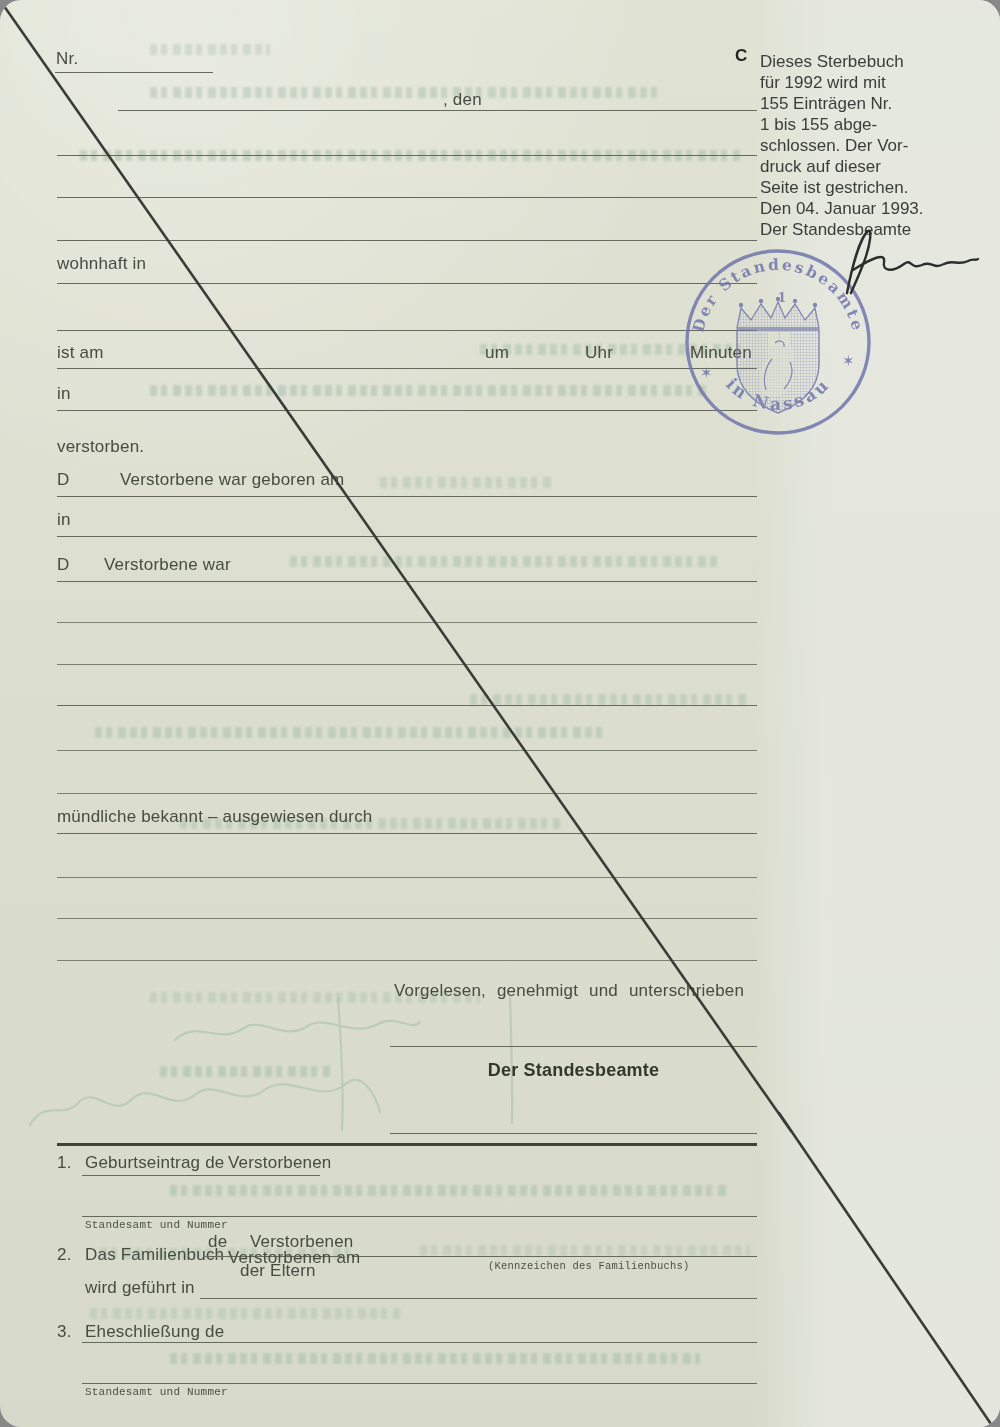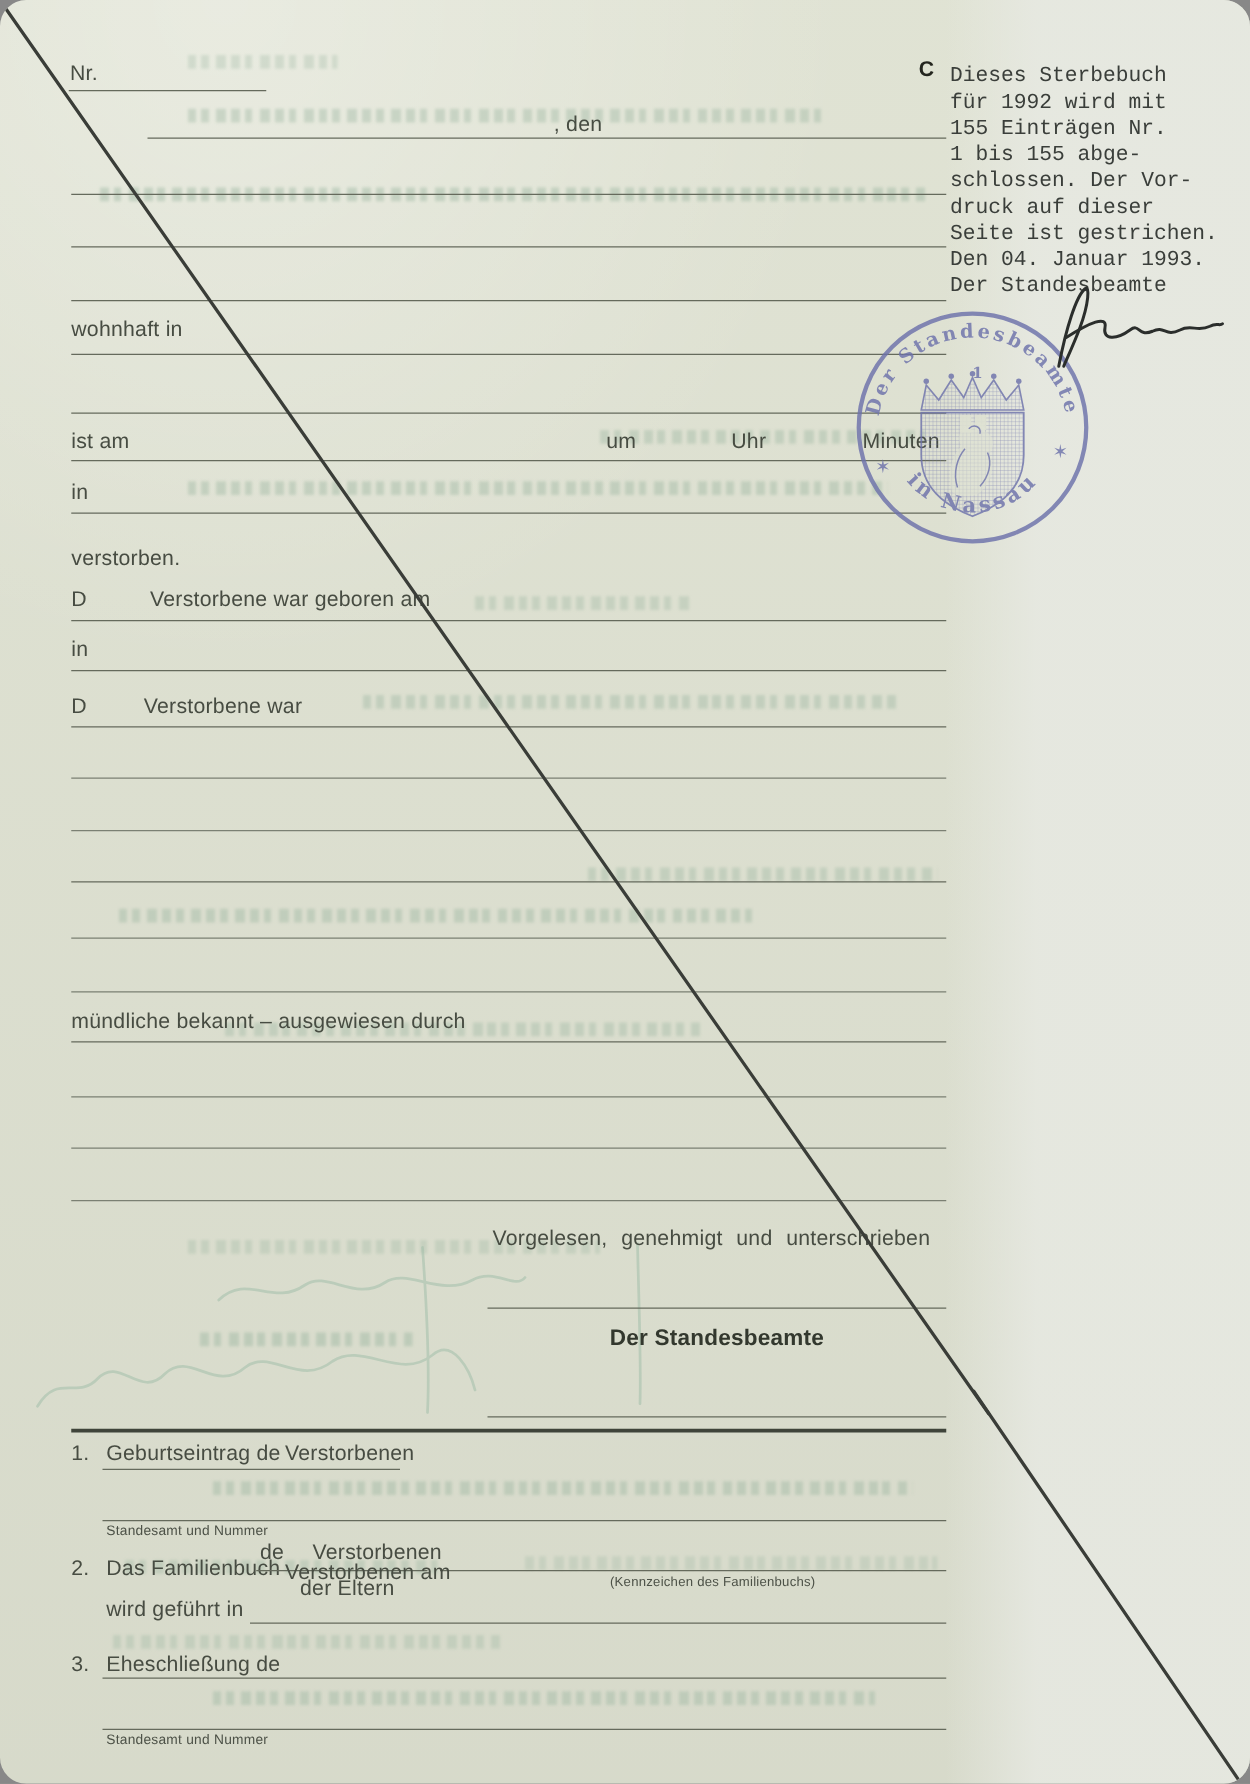--- a/index.html
+++ b/index.html
@@ -12,28 +12,28 @@
   }
   .paper-shade{position:absolute;inset:0;pointer-events:none;
     background:
       radial-gradient(120% 90% at 18% 0%, rgba(255,255,255,.30), rgba(255,255,255,0) 42%),
       radial-gradient(140% 120% at 50% 55%, rgba(0,0,0,0) 60%, rgba(95,100,80,.10) 100%),
       linear-gradient(180deg, rgba(255,255,255,.06), rgba(0,0,0,.03));
   }
   .right-strip{position:absolute;left:756px;top:0;width:244px;height:100%;
     background:linear-gradient(90deg, rgba(233,235,227,0), rgba(231,233,226,.85) 30%);pointer-events:none;}
   .lbl{position:absolute;font-size:17px;letter-spacing:.2px;white-space:nowrap;}
-  .lbl-sm{position:absolute;font-size:11px;letter-spacing:.2px;color:#4c5147;white-space:nowrap;}
+  .lbl-sm{position:absolute;font-size:11px;letter-spacing:.2px;color:#4c5147;white-space:nowrap;font-family:Liberation Mono, monospace;}
   .line{position:absolute;height:1px;background:#656a5c;}
   .line2{position:absolute;height:1px;background:#7b8073;}
   .hr-heavy{position:absolute;height:3px;background:#3f443a;}
   .smudge{position:absolute;height:11px;opacity:.42;filter:blur(1.3px);pointer-events:none;
     background:repeating-linear-gradient(90deg,#9db7a2 0 7px,transparent 7px 11px,#9db7a2 11px 17px,transparent 17px 23px,#9db7a2 23px 31px,transparent 31px 35px);}
   .annotation{position:absolute;left:760px;top:51px;width:238px;
-    font-family:Liberation Mono, monospace;
+    font-family:Liberation Sans, sans-serif;
     font-size:17px;line-height:21px;color:#3a3e3a;}
   .annotation div{white-space:nowrap;}
   .marker-c{position:absolute;left:735px;top:46px;font-size:17px;font-weight:bold;color:#24261f;}
   .vorgelesen{word-spacing:6px;}
   .beamte-bold{font-weight:bold;color:#33382e;font-size:18px;}
   svg{position:absolute;}
   .overlay{left:0;top:0;pointer-events:none;}
 </style>
 </head>
 <body>
@@ -94,21 +94,21 @@
   <span class="lbl" style="left:57px;top:437px">verstorben.</span>
 
   <span class="lbl" style="left:57px;top:470px">D</span>
   <span class="lbl" style="left:120px;top:470px">Verstorbene war geboren am</span>
   <div class="line" style="left:57px;top:496px;width:700px"></div>
 
   <span class="lbl" style="left:57px;top:510px">in</span>
   <div class="line" style="left:57px;top:536px;width:700px"></div>
 
   <span class="lbl" style="left:57px;top:555px">D</span>
-  <span class="lbl" style="left:115px;top:555px">Verstorbene war</span>
+  <span class="lbl" style="left:104px;top:555px">Verstorbene war</span>
   <div class="line" style="left:57px;top:581px;width:700px"></div>
   <div class="line2" style="left:57px;top:622px;width:700px"></div>
   <div class="line2" style="left:57px;top:664px;width:700px"></div>
 
   <div class="line" style="left:57px;top:705px;width:700px"></div>
   <div class="line2" style="left:57px;top:750px;width:700px"></div>
   <div class="line2" style="left:57px;top:793px;width:700px"></div>
 
   <span class="lbl" style="left:57px;top:807px">mündliche bekannt – ausgewiesen durch</span>
   <div class="line" style="left:57px;top:833px;width:700px"></div>

